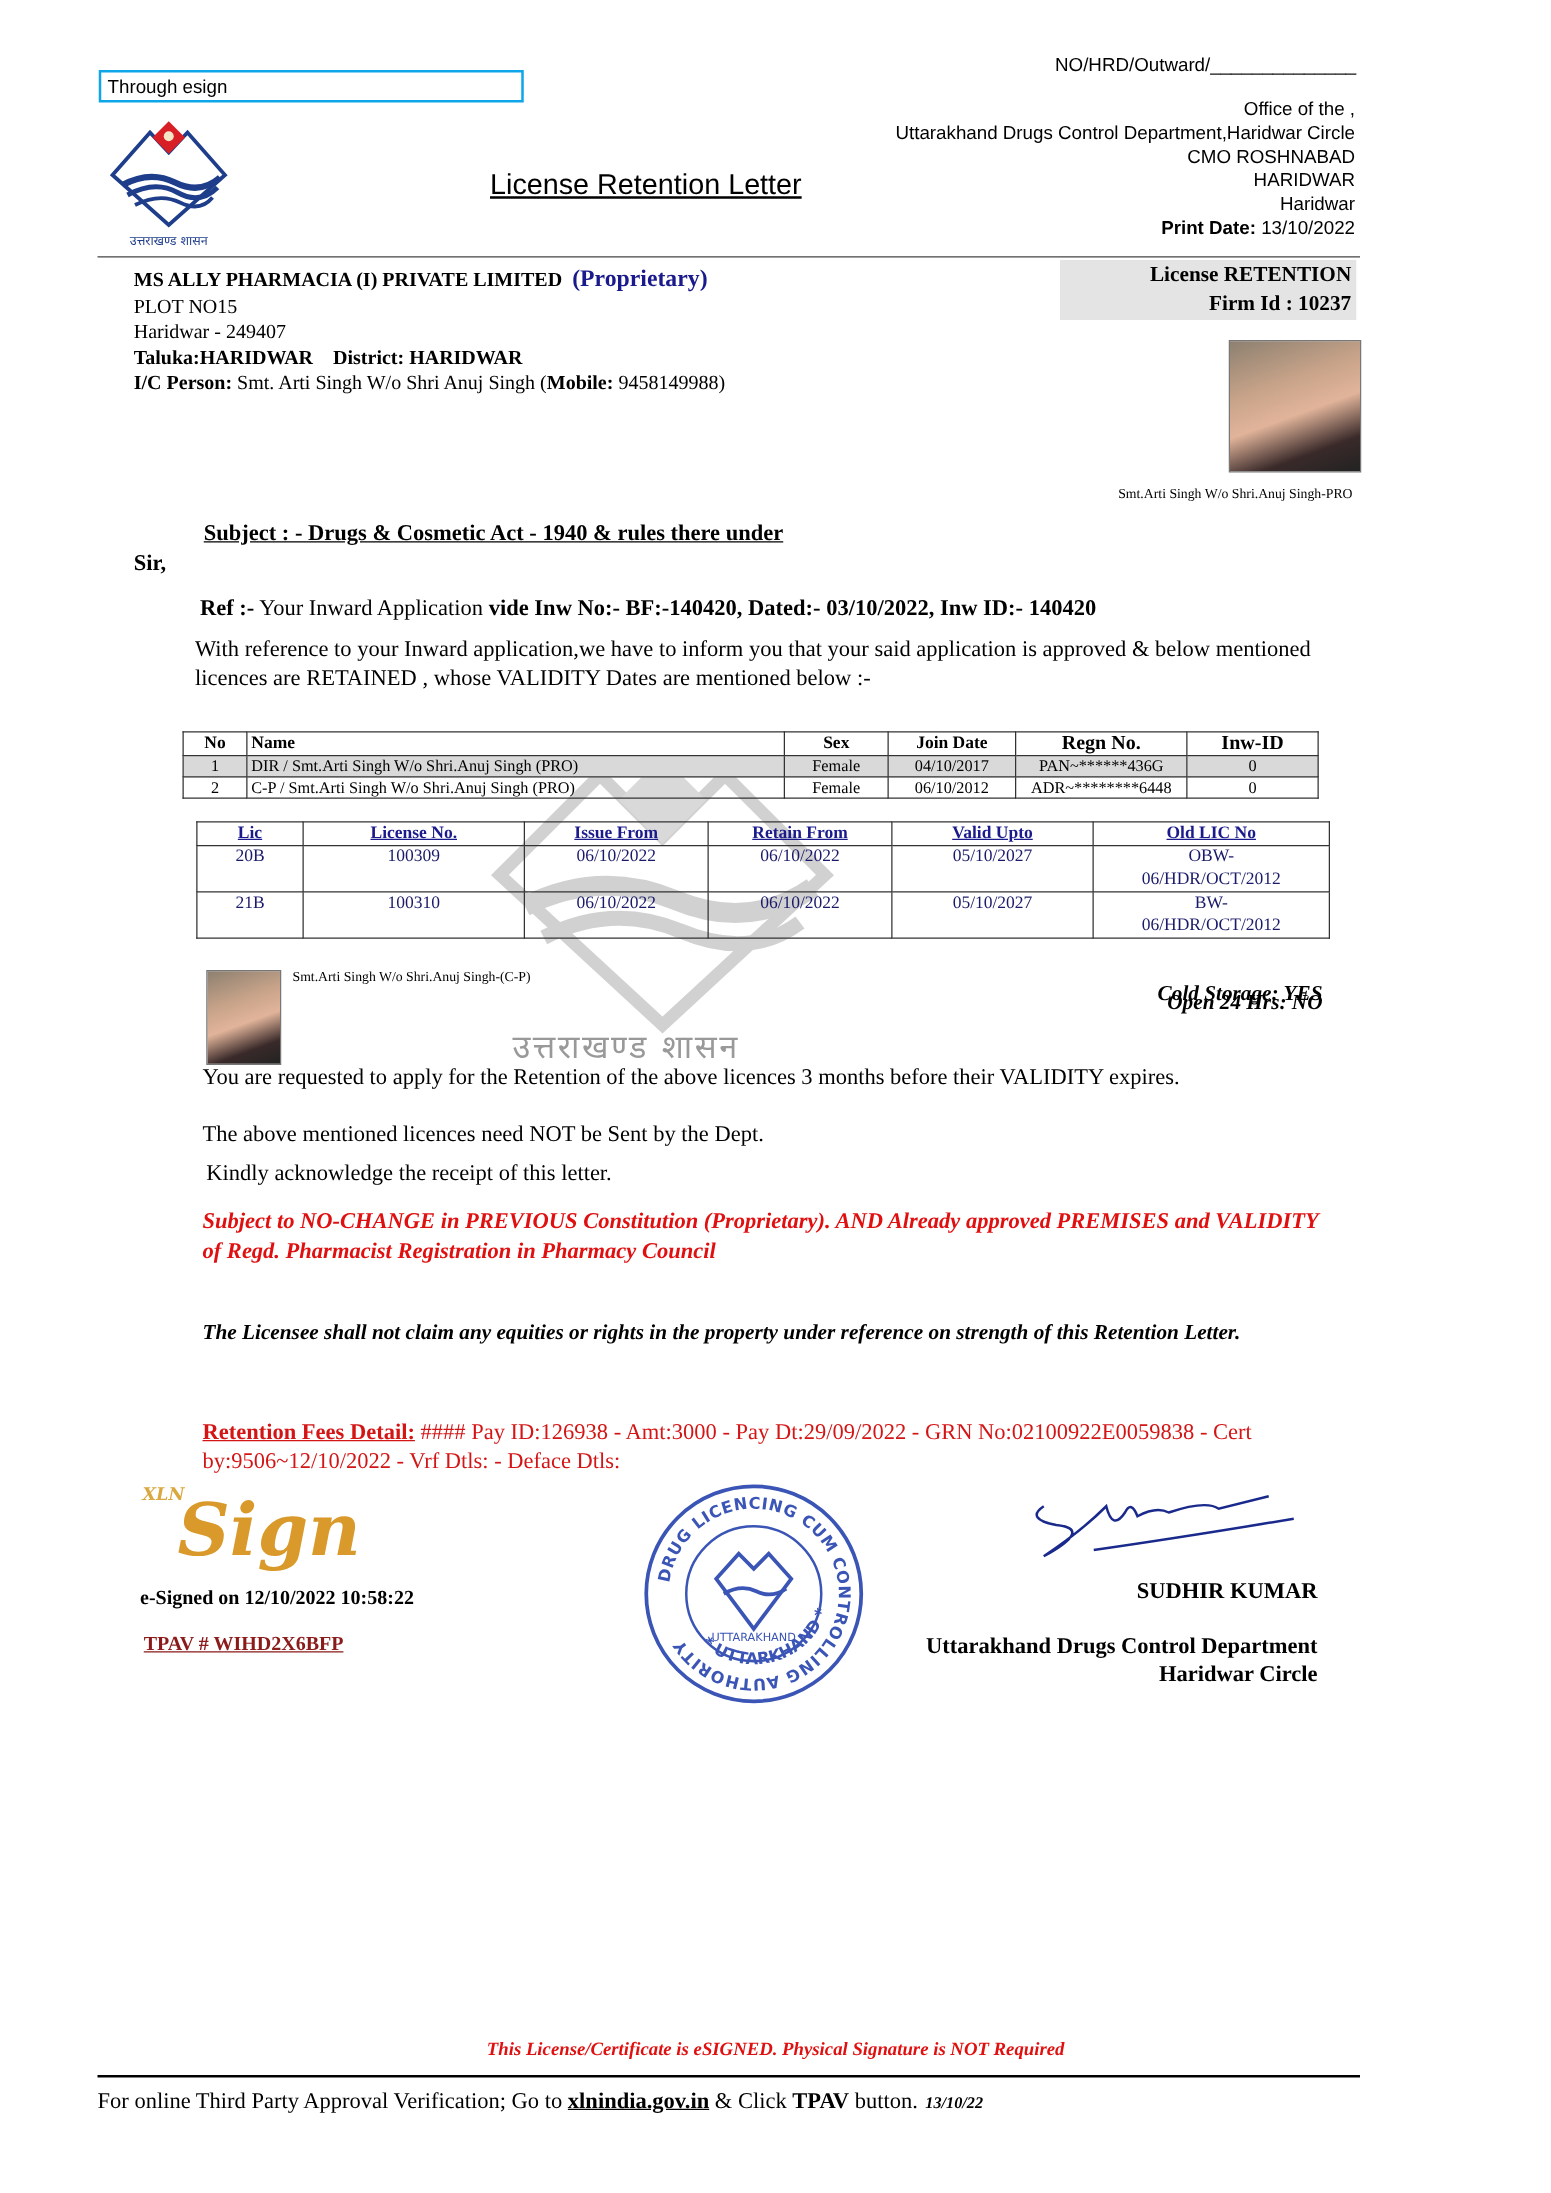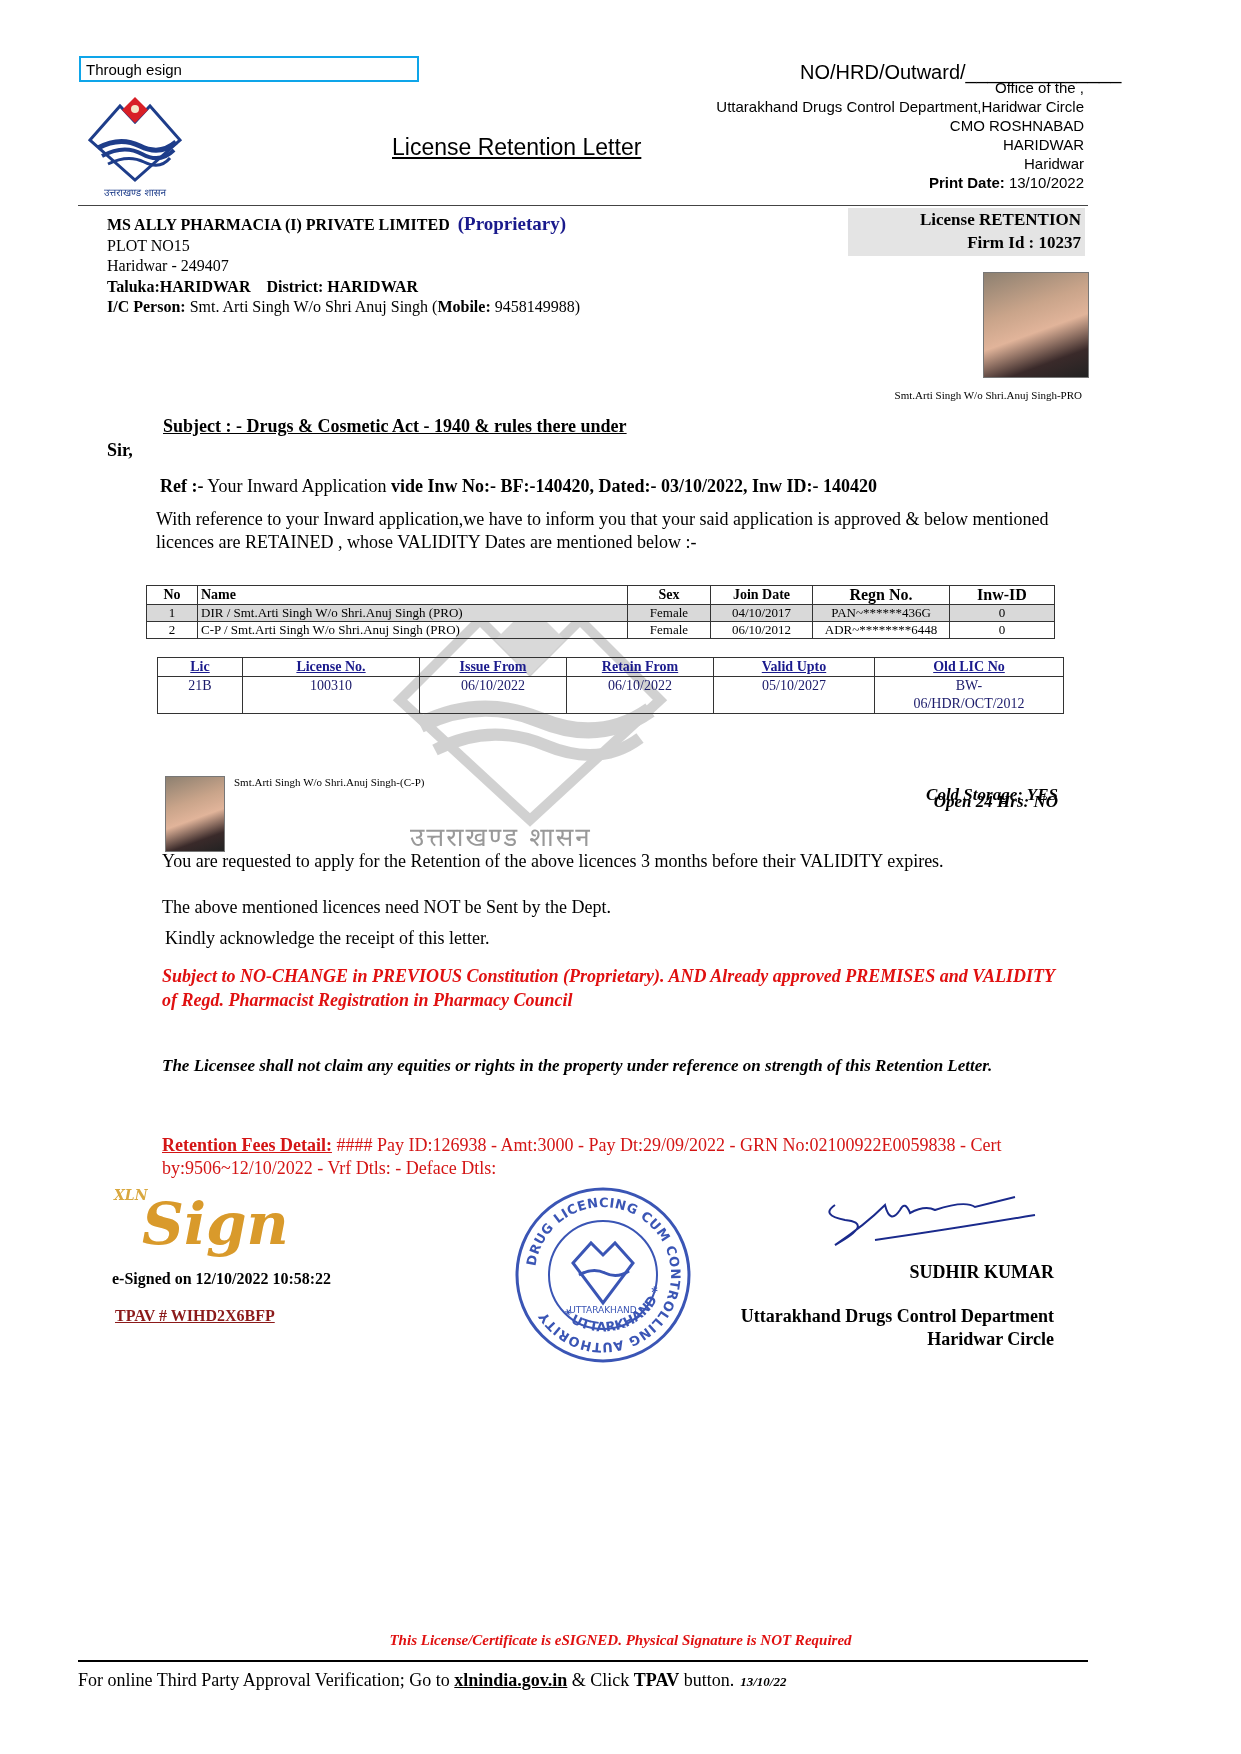--- a/index.html
+++ b/index.html
@@ -4,21 +4,21 @@
 <style>
   html, body { margin:0; padding:0; background:#ffffff; }
   body { width:1241px; height:1754px; position:relative; overflow:hidden; font-family:"Liberation Serif", serif; color:#000; }
   .abs { position:absolute; }
   .sans { font-family:"Liberation Sans", sans-serif; }
   .serif { font-family:"Liberation Serif", serif; }
 
   #through-box { left:79px; top:56px; width:340px; height:26px; border:2px solid #0ea5e9; box-sizing:border-box; font-size:15px; line-height:24px; padding-left:5px; }
   #logo { left:80px; top:92px; width:110px; height:108px; }
   #title { left:392px; top:134px; font-size:23px; text-decoration:underline; }
-  #outward { left:800px; top:61px; width:285px; text-align:right; font-size:20px; }
+  #outward { left:800px; top:44px; width:285px; text-align:right; font-size:15px; }
   #office { right:157px; top:78px; text-align:right; font-size:15px; line-height:19px; }
   #office .line { white-space:nowrap; }
   #head-rule { left:78px; top:205px; width:1010px; height:0; border-top:1.5px solid #444; }
 
   #to-block { left:107px; top:214px; font-size:16px; line-height:20.5px; }
   #to-block b { font-weight:bold; }
   .navy { color:#1a1a8c; }
 
   #lic-box { left:848px; top:208px; width:237px; height:48px; background:#e4e4e4; text-align:right; font-weight:bold; font-size:17px; line-height:23px; padding-right:4px; box-sizing:border-box; }
   .photo { background:linear-gradient(160deg,#8d8070 0%,#c9a48a 35%,#e1b49a 55%,#3a2a2a 80%,#222 100%); border:1px solid #777; }
@@ -175,20 +175,29 @@
     <tr>
       <th class="c" style="width:76px">Lic</th>
       <th class="c" style="width:168px">License No.</th>
       <th class="c" style="width:138px">Issue From</th>
       <th class="c" style="width:138px">Retain From</th>
       <th class="c" style="width:152px">Valid Upto</th>
       <th class="c">Old LIC No</th>
     </tr>
   </thead>
   <tbody>
+    <tr>
+      <td class="c">20B</td>
+      <td class="c">100309</td>
+      <td class="c">06/10/2022</td>
+      <td class="c">06/10/2022</td>
+      <td class="c">05/10/2027</td>
+      <td class="c" style="white-space:pre-line">OBW-
+06/HDR/OCT/2012</td>
+    </tr>
     <tr>
       <td class="c">21B</td>
       <td class="c">100310</td>
       <td class="c">06/10/2022</td>
       <td class="c">06/10/2022</td>
       <td class="c">05/10/2027</td>
       <td class="c" style="white-space:pre-line">BW-
 06/HDR/OCT/2012</td>
     </tr>
   </tbody>

